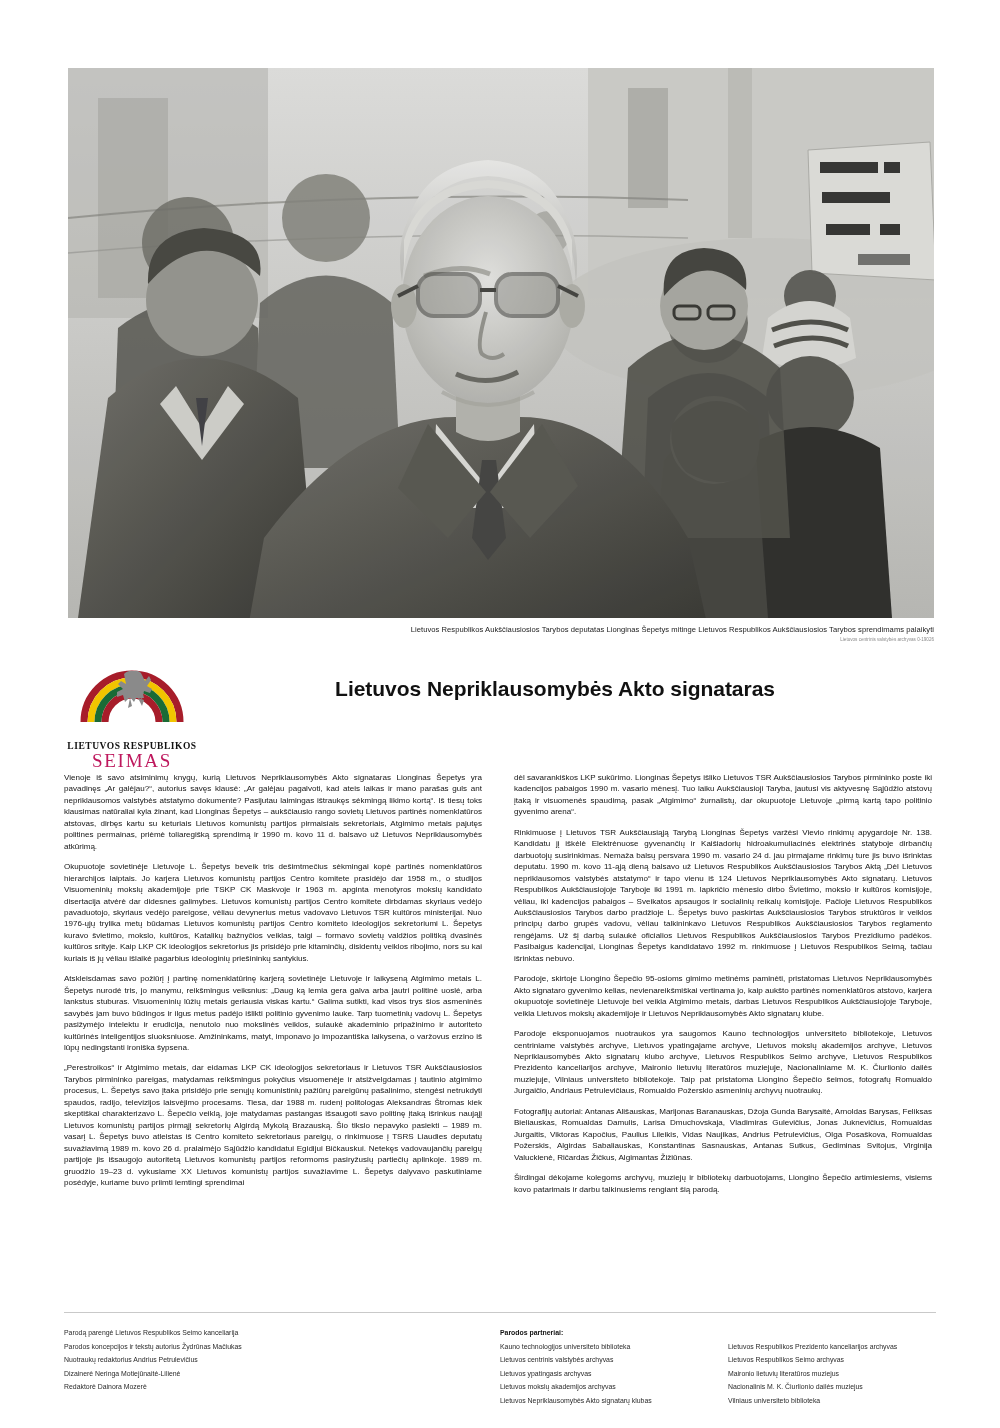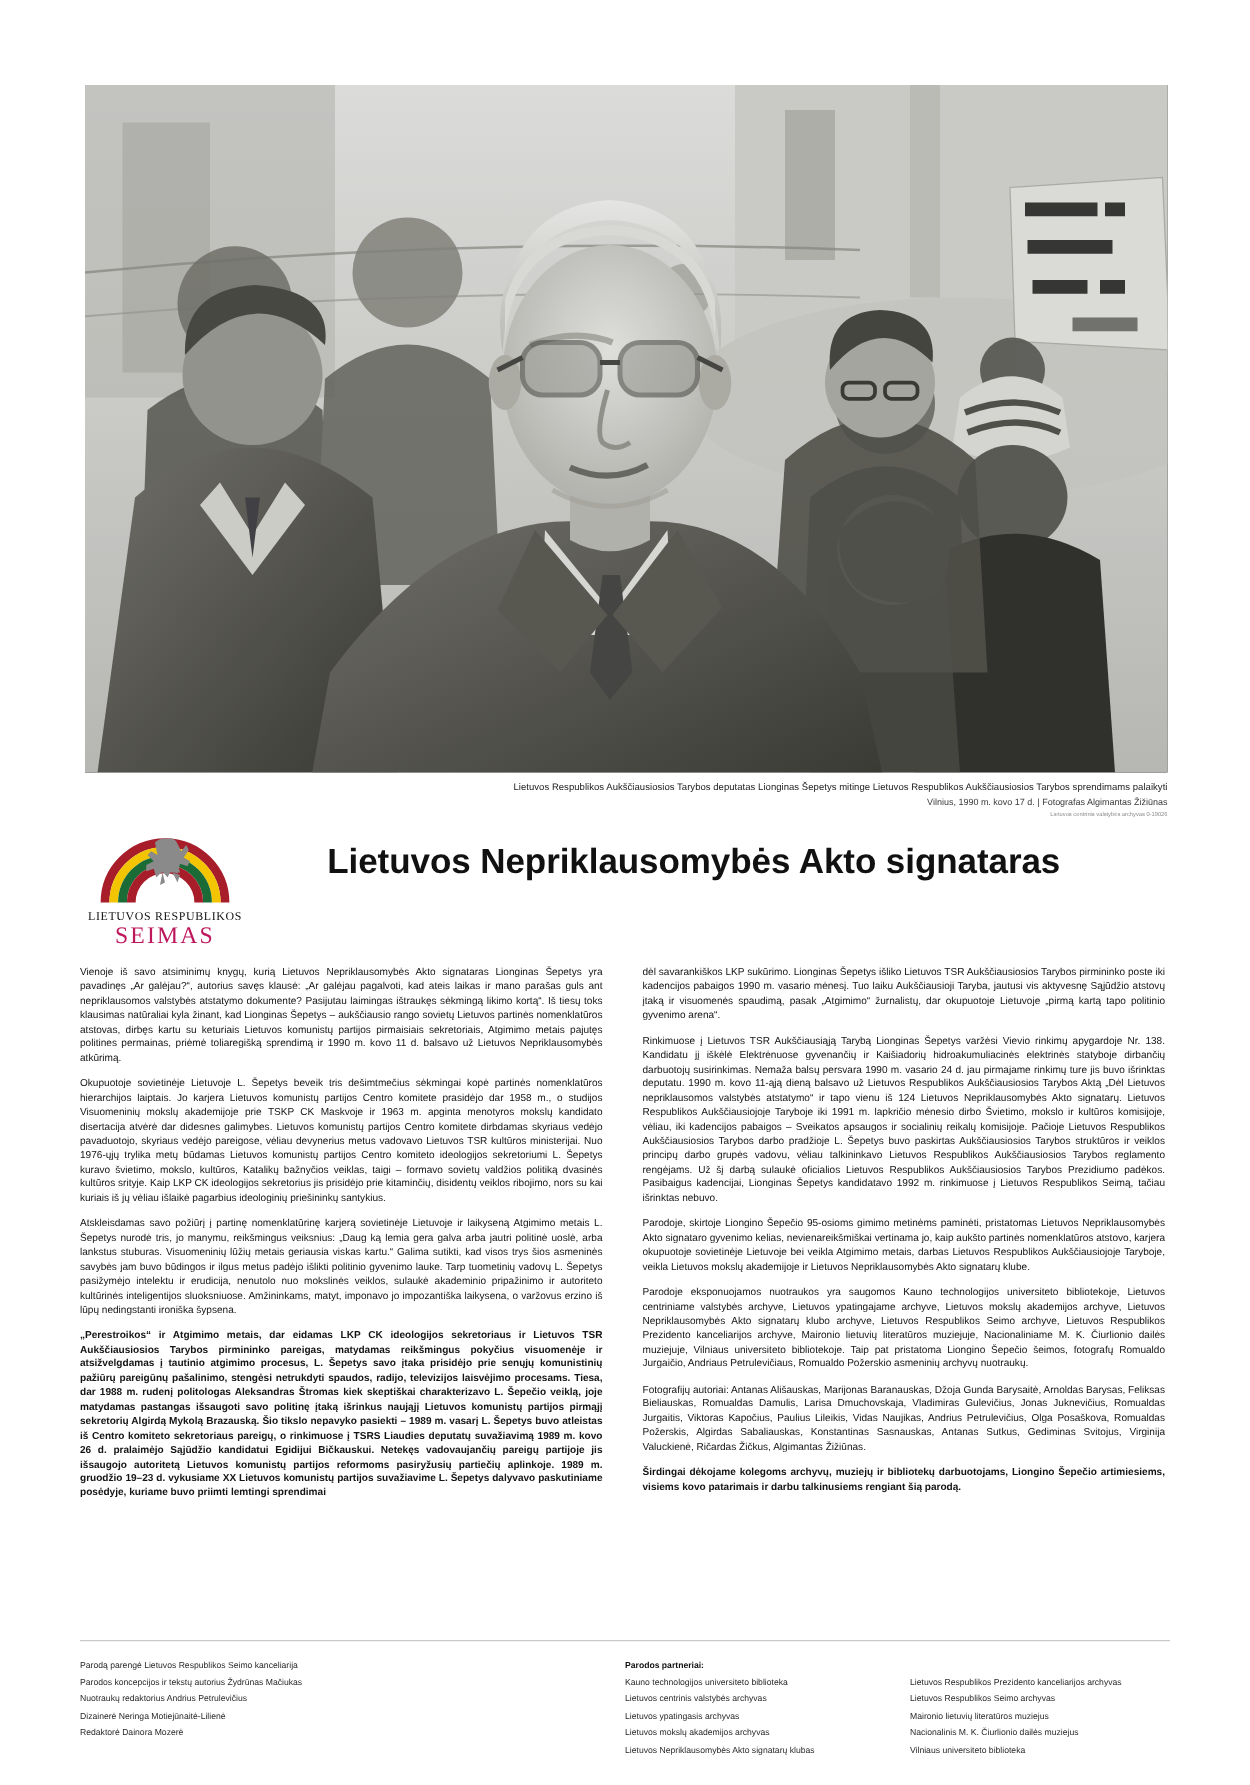--- a/index.html
+++ b/index.html
@@ -69,22 +69,23 @@
     top: 668px;
     width: 132px;
     text-align: center;
   }
   .logo-mark { width: 132px; height: 56px; display: block; }
   .logo-text1 {
     font-family: "Liberation Serif", serif;
     font-size: 9.5px;
     letter-spacing: 0.055em;
     color: #111;
-    margin-top: 5px;
+    margin-top: 17px;
     white-space: nowrap;
+    font-weight: bold;
   }
   .logo-text2 {
     font-family: "Liberation Serif", serif;
     font-size: 19px;
     letter-spacing: 0.09em;
     color: #be185d;
     line-height: 20px;
   }
 
   
@@ -97,21 +98,21 @@
   }
   .main-title {
     font-size: 35.5px;
     font-weight: bold;
     letter-spacing: -0.005em;
     line-height: 40px;
     color: #111;
     white-space: nowrap;
   }
   .sub-title {
-    font-size: 28px;
+    font-size: 21px;
     font-weight: bold;
     letter-spacing: -0.002em;
     line-height: 30px;
     color: #111;
     margin-top: 2px;
     white-space: nowrap;
   }
 
   
   .columns {
@@ -126,21 +127,21 @@
     width: 418px;
   }
   .col p {
     margin: 0 0 9px 0;
     font-size: 8.05px;
     line-height: 11.45px;
     text-align: justify;
     color: #141414;
     hyphens: none;
   }
-  .col p:last-child { margin-bottom: 16px; font-weight: bold; }
+  .col p:last-child { margin-bottom: 16px; }
 
   
   .footer-rule {
     position: absolute;
     left: 64px;
     top: 1312px;
     width: 872px;
     height: 1px;
     background: #c9c9c9;
   }
@@ -301,21 +302,20 @@
         <path d="M374,324 q46,26 92,0" stroke="#aaaaa3" stroke-width="4" fill="none" opacity="0.6"></path>
       </g>
 
       <rect x="0" y="0" width="866" height="550" fill="none"></rect>
       <rect x="0" y="0" width="866" height="550" fill="#000" opacity="0.06"></rect>
     </svg>
   </div>
 
   <div class="caption">
     <div class="cap-line1">Lietuvos Respublikos Aukščiausiosios Tarybos deputatas Lionginas Šepetys mitinge Lietuvos Respublikos Aukščiausiosios Tarybos sprendimams palaikyti</div>
-    <div class="cap-line2">Vilnius, 1990 m. kovo 17 d. | Fotografas Algimantas Žižiūnas</div>
     <div class="cap-line3">Lietuvos centrinis valstybės archyvas 0-19026</div>
   </div>
 
   <div class="logo-block">
     <svg class="logo-mark" viewBox="0 0 132 56">
 
       <path d="M18,54 A48,48 0 0 1 114,54" fill="none" stroke="#a71d2a" stroke-width="7"></path>
       <path d="M25,54 A41,41 0 0 1 107,54" fill="none" stroke="#f2c500" stroke-width="7"></path>
       <path d="M32,54 A34,34 0 0 1 100,54" fill="none" stroke="#1a6b36" stroke-width="7"></path>
       <path d="M39,54 A27,27 0 0 1 93,54" fill="none" stroke="#a71d2a" stroke-width="7"></path>

